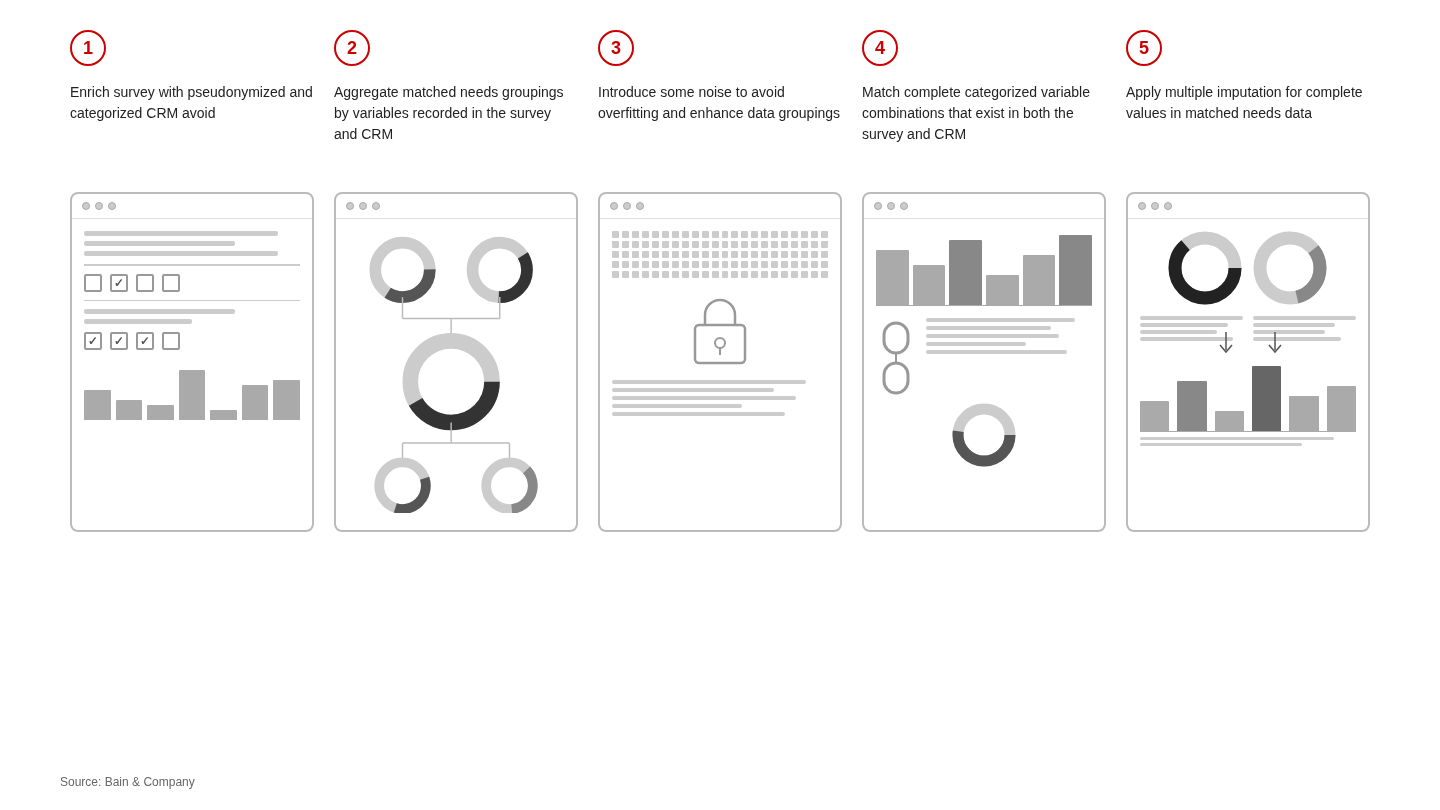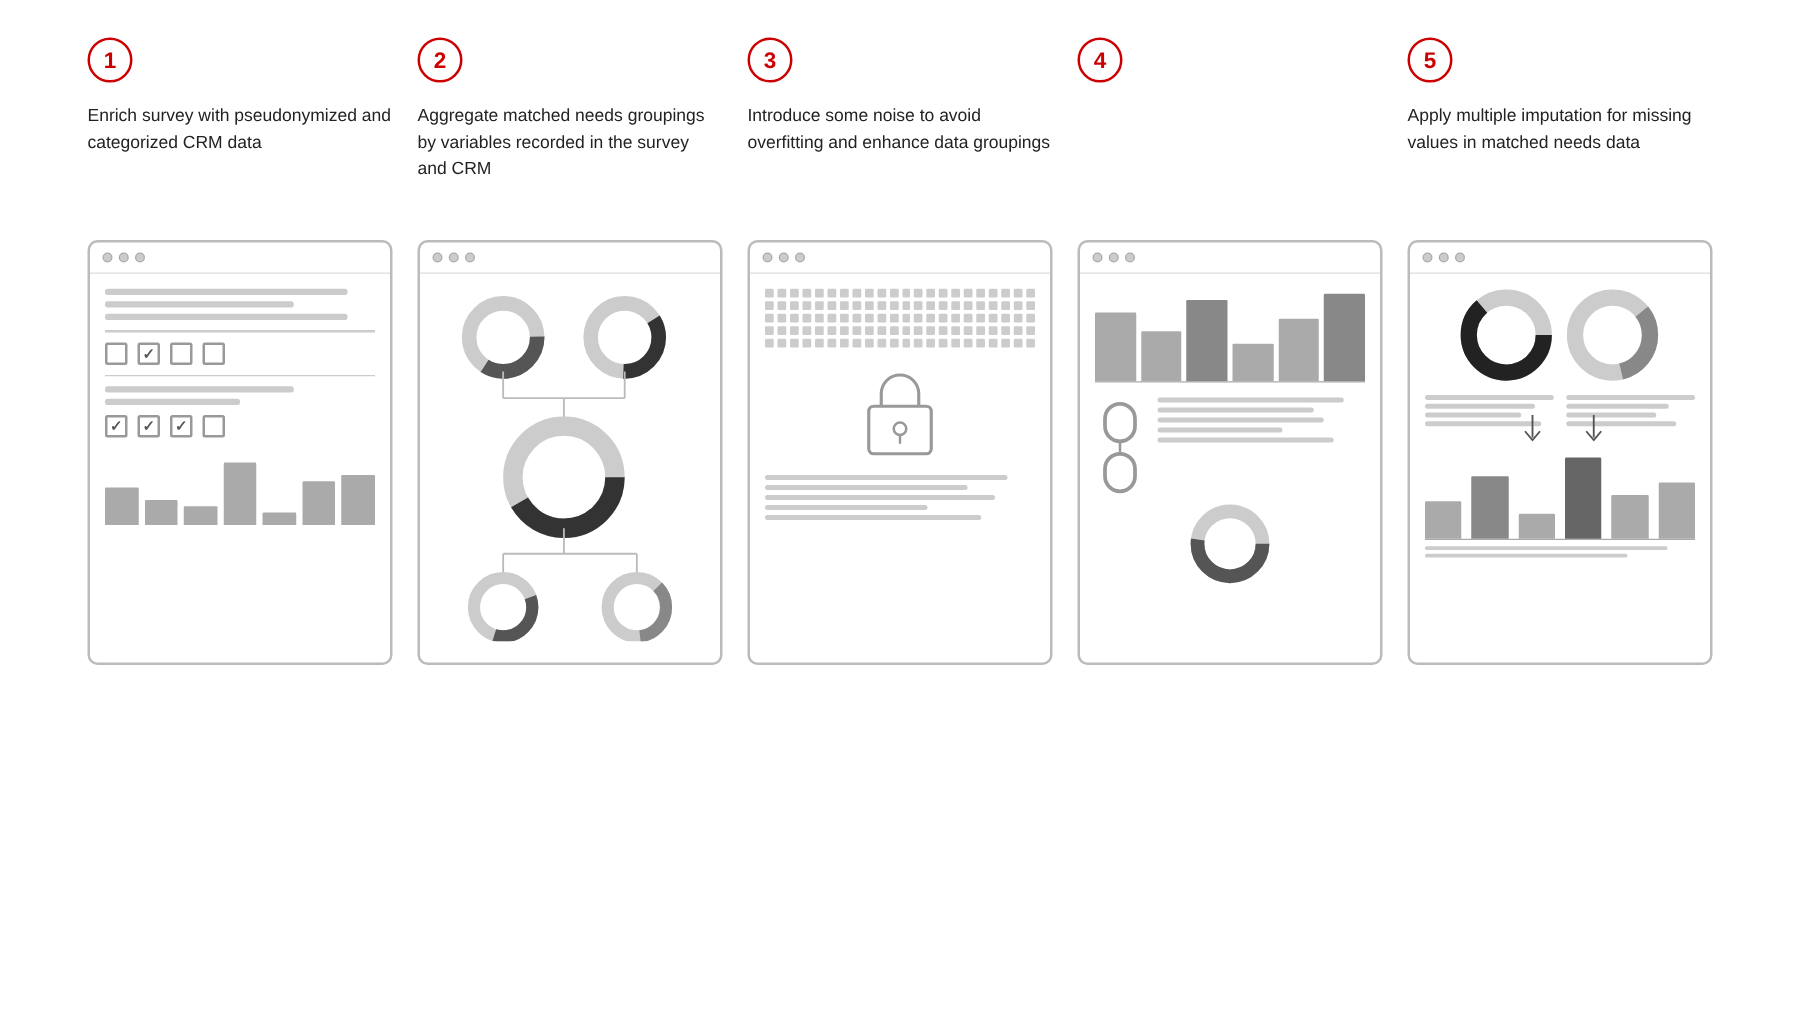--- a/index.html
+++ b/index.html
@@ -167,48 +167,49 @@
 <body>
 
 <div class="main-container">
 
   <div class="steps-row">
 
     <div class="step">
       <div class="step-header">
         <div class="step-number">1</div>
       </div>
-      <div class="step-description">Enrich survey with pseudonymized and categorized CRM data</div>
+      <div class="step-description">Enrich survey with pseudonymized and categorized CRM avoid</div>
     </div>
 
     <div class="step">
       <div class="step-header">
         <div class="step-number">2</div>
       </div>
       <div class="step-description">Aggregate matched needs groupings by variables recorded in the survey and CRM</div>
     </div>
 
     <div class="step">
       <div class="step-header">
         <div class="step-number">3</div>
       </div>
       <div class="step-description">Introduce some noise to avoid overfitting and enhance data groupings</div>
     </div>
 
     <div class="step">
       <div class="step-header">
         <div class="step-number">4</div>
       </div>
+      <div class="step-description">Match complete categorized variable combinations that exist in both the survey and CRM</div>
     </div>
 
     <div class="step">
       <div class="step-header">
         <div class="step-number">5</div>
       </div>
-      <div class="step-description">Apply multiple imputation for missing values in matched needs data</div>
+      <div class="step-description">Apply multiple imputation for complete values in matched needs data</div>
     </div>
   </div>
 
   <div class="steps-row" style="margin-top:10px;">
 
     <div class="step">
       <div class="browser-window">
         <div class="browser-titlebar">
           <div class="browser-dot"></div>
           <div class="browser-dot"></div>
@@ -540,13 +541,16 @@
           <div style="margin-top:5px;">
             <div style="height:3px;background:#ccc;border-radius:2px;margin-bottom:3px;width:90%;"></div>
             <div style="height:3px;background:#ccc;border-radius:2px;margin-bottom:3px;width:75%;"></div>
           </div>
         </div>
       </div>
     </div>
 
   </div>
 
+  <div style="margin-top:auto;padding-top:15px;">
+    <span class="source-line">Source: Bain &amp; Company</span>
+  </div>
 </div>
 
 </body></html>

